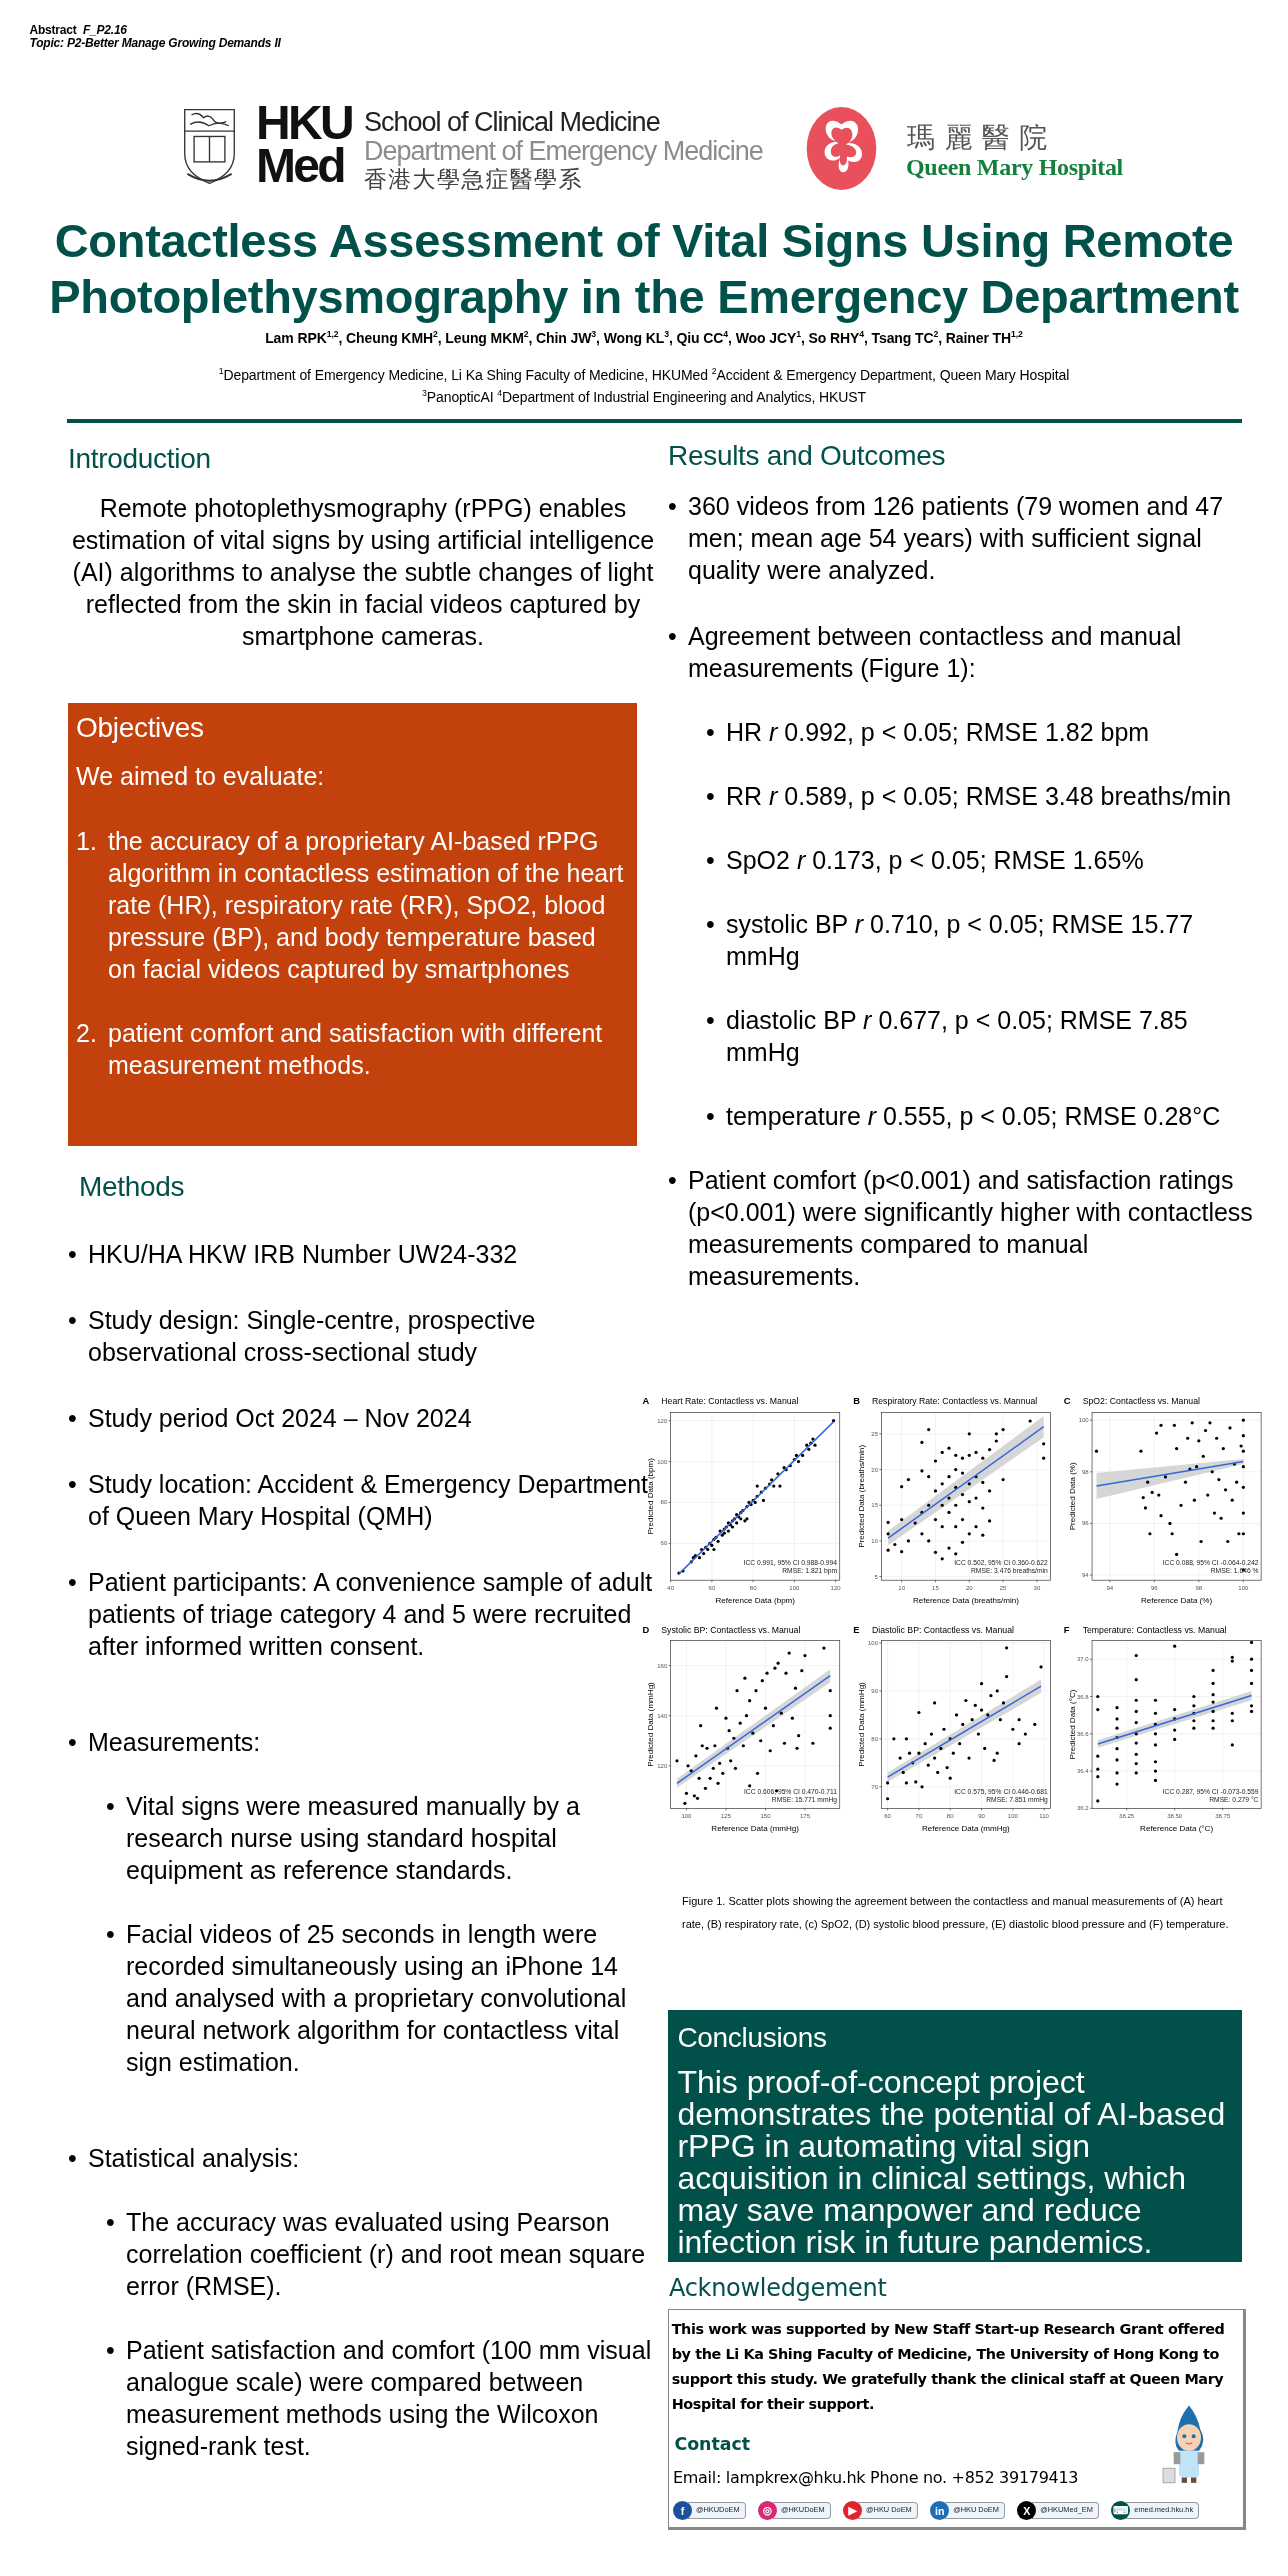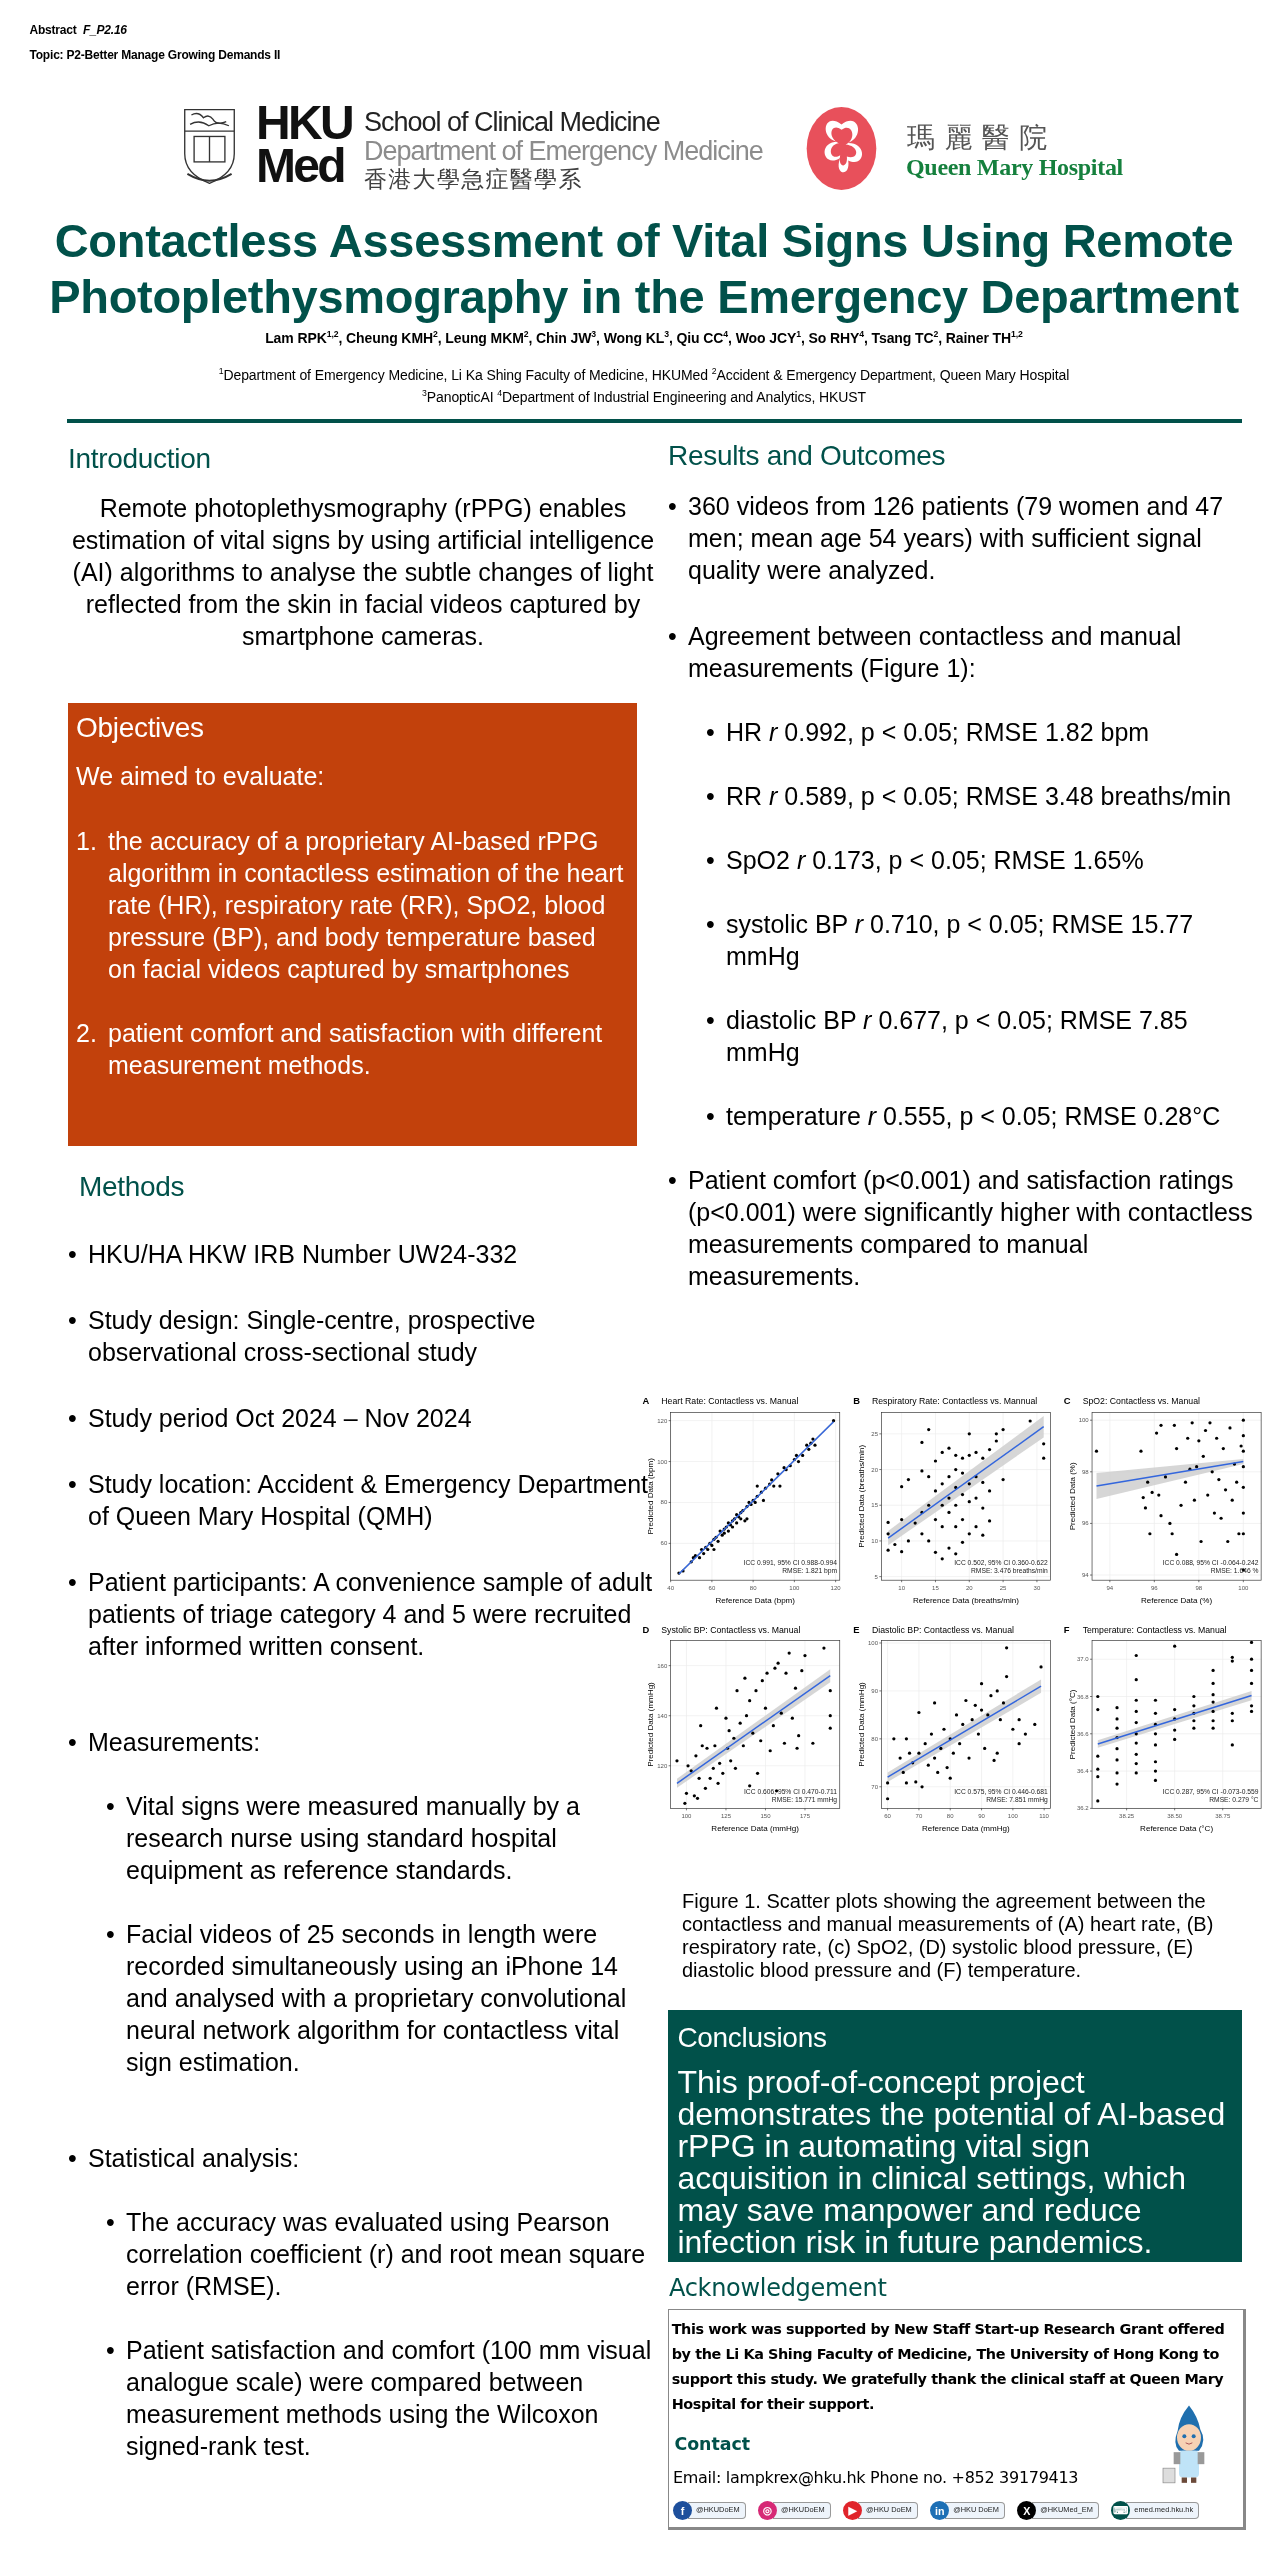--- a/index.html
+++ b/index.html
@@ -44,21 +44,21 @@
   .bul .dot { width:20px; flex:0 0 20px; }
   .m-list { left:68px; width:590px; }
 
   
   .res-h { left:668px; top:440px; }
   .res-list { left:668px; width:590px; }
   .sub { padding-left:38px; }
 
   
   .figure { left:641px; top:1395px; width:631px; height:463px; }
-  .caption { left:682px; top:1890px; width:550px; font-size:20px; line-height:23px; }
+  .caption { left:682px; top:1890px; width:550px; font-size:11px; line-height:23px; }
 
   .concl { left:668px; top:2010px; width:574px; height:252px; background:#01514a; color:#fff; box-sizing:border-box; padding:12px 9.4px; }
   .concl .h2 { color:#fff; }
   .concl p { margin:12px 0 0 0; font-size:32px; line-height:32px; }
 
   .ack-h { left:669px; top:2274px; font-family:"DejaVu Sans", sans-serif; font-size:24px; }
   .ack-box { left:668px; top:2309px; width:578px; height:221px; border:1.3px solid #888; border-right-width:3.4px; border-bottom-width:3.4px; box-sizing:border-box; }
   .ack-text { position:absolute; left:2.7px; top:6.7px; width:569px; font-family:"DejaVu Sans", sans-serif; font-weight:bold; font-size:14.4px; line-height:25px; letter-spacing:-0.4px; }
   .contact-h { position:absolute; left:5.4px; top:124px; font-family:"DejaVu Sans", sans-serif; font-weight:bold; font-size:17.4px; color:#01514a; }
   .contact-line { position:absolute; left:4px; top:158px; font-family:"DejaVu Sans", sans-serif; font-size:16px; letter-spacing:-0.3px; }
@@ -68,21 +68,21 @@
   .soc .ic { width:19px; height:19px; border-radius:50%; display:flex; align-items:center; justify-content:center; color:#fff; font-weight:bold; font-size:10.7px; z-index:1; }
   .soc .tag { margin-left:-4px; padding:0 5.4px 0 8px; height:14.8px; line-height:14.8px; font-size:7.4px; border:0.7px solid #999; border-left:none; border-radius:0 4px 4px 0; background:#eef4fb; color:#222; }
 </style>
 </head>
 <body>
 
 <div class="abs meta" style="left:29.5px;top:23px;">
   <span>Abstract</span>&nbsp;
   <i>F_P2.16</i>
 </div>
-<div class="abs meta" style="left:29.5px;top:48px;">Topic: P2-Better Manage Growing Demands II</div>
+<div class="abs meta" style="left:29.5px;top:36px;font-style:italic;">Topic: P2-Better Manage Growing Demands II</div>
 
 <svg class="abs hku-crest" viewBox="0 0 82 118">
   <path d="M4 4 H78 V70 Q78 100 41 114 Q4 100 4 70 Z" fill="none" stroke="#333" stroke-width="2"></path>
   <line x1="4" y1="36" x2="78" y2="36" stroke="#333" stroke-width="2"></line>
   <path d="M14 12 q10 -6 18 4 q8 -6 14 2 q6 10 20 4" fill="none" stroke="#333" stroke-width="2"></path>
   <path d="M12 26 q14 -8 28 2 q14 -8 30 0" fill="none" stroke="#333" stroke-width="2"></path>
   <rect x="18" y="44" width="46" height="38" fill="none" stroke="#333" stroke-width="2"></rect>
   <line x1="41" y1="44" x2="41" y2="82" stroke="#333" stroke-width="2"></line>
   <path d="M8 100 Q41 120 74 100" fill="none" stroke="#333" stroke-width="3"></path>
 </svg>

